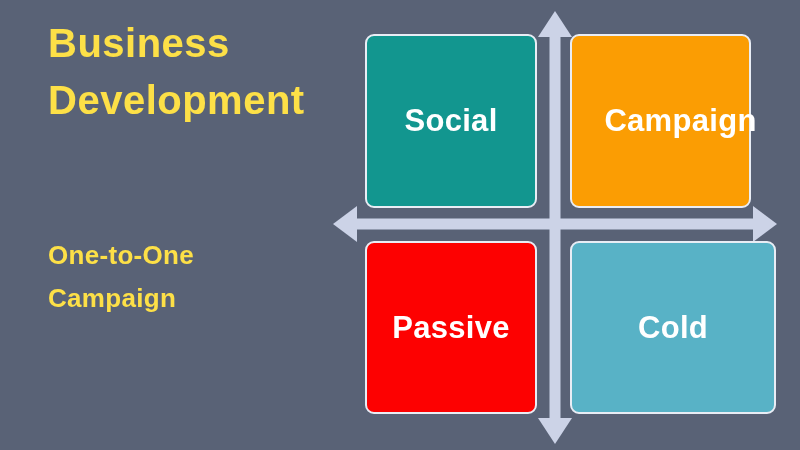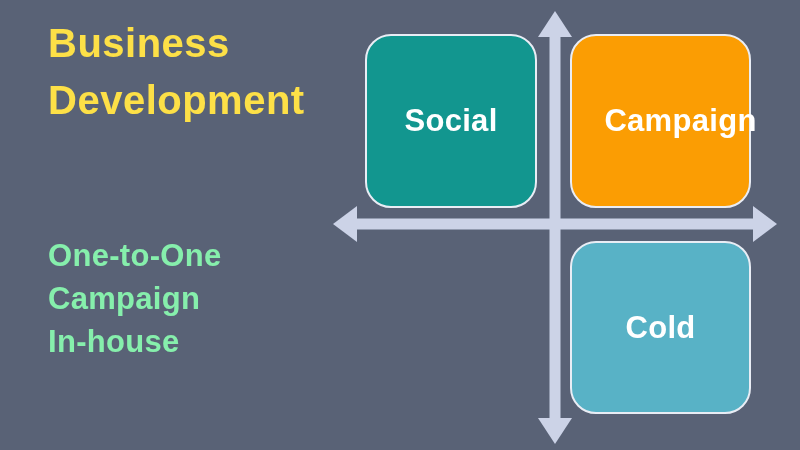--- a/index.html
+++ b/index.html
@@ -21,69 +21,68 @@
     font-size: 40px;
     font-weight: 700;
     line-height: 57px;
     letter-spacing: 0.5px;
   }
 
   .list-block {
     position: absolute;
     left: 48px;
     top: 234px;
-    color: #86efac;
-    font-size: 31px;
+    color: #fde047;
+    font-size: 26px;
     font-weight: 700;
     line-height: 43px;
     letter-spacing: 0.3px;
   }
 
   .axes-svg {
     position: absolute;
     left: 0;
     top: 0;
     width: 800px;
     height: 450px;
   }
 
   .qbox {
     position: absolute;
     border: 2px solid #e9edf5;
-    border-radius: 26px;
+    border-radius: 9px;
     display: flex;
     align-items: center;
     justify-content: center;
   }
   .qbox .qlabel {
     color: #ffffff;
     font-size: 31px;
     font-weight: 700;
     letter-spacing: 0.3px;
   }
 
   .qbox.top-left     { left: 365px; top: 34px;  width: 172px; height: 174px; }
   .qbox.top-right    { left: 570px; top: 34px;  width: 181px; height: 174px; }
   .qbox.bottom-left  { left: 365px; top: 241px; width: 172px; height: 173px; }
-  .qbox.bottom-right { left: 570px; top: 241px; width: 181px; height: 173px; }
+  .qbox.bottom-right { left: 570px; top: 241px; width: 206px; height: 173px; }
 </style>
 </head>
 <body>
 
 <div class="slide">
 
   <div class="title-block">
     <div>Business</div>
     <div>Development</div>
   </div>
 
   <div class="list-block">
     <div>One-to-One</div>
     <div>Campaign</div>
-    <div>In-house</div>
   </div>
 
   <svg class="axes-svg" viewBox="0 0 800 450">
 
     <rect x="549.5" y="34" width="11" height="386" fill="#CCD3E7"></rect>
 
     <rect x="355" y="218.5" width="400" height="11" fill="#CCD3E7"></rect>
 
     <polygon points="555,11 538,37 572,37" fill="#CCD3E7"></polygon>
 
@@ -95,18 +94,21 @@
   </svg>
 
   <div class="qbox top-left" style="background-color: rgb(18, 150, 143);">
     <span class="qlabel">Social</span>
   </div>
 
   <div class="qbox top-right" style="background-color: rgb(251, 157, 3); padding-left: 40px;">
     <span class="qlabel">Campaign</span>
   </div>
 
+  <div class="qbox bottom-left" style="background-color: rgb(253, 1, 1);">
+    <span class="qlabel">Passive</span>
+  </div>
 
   <div class="qbox bottom-right" style="background-color: rgb(88, 178, 198);">
     <span class="qlabel">Cold</span>
   </div>
 
 </div>
 
 </body></html>

